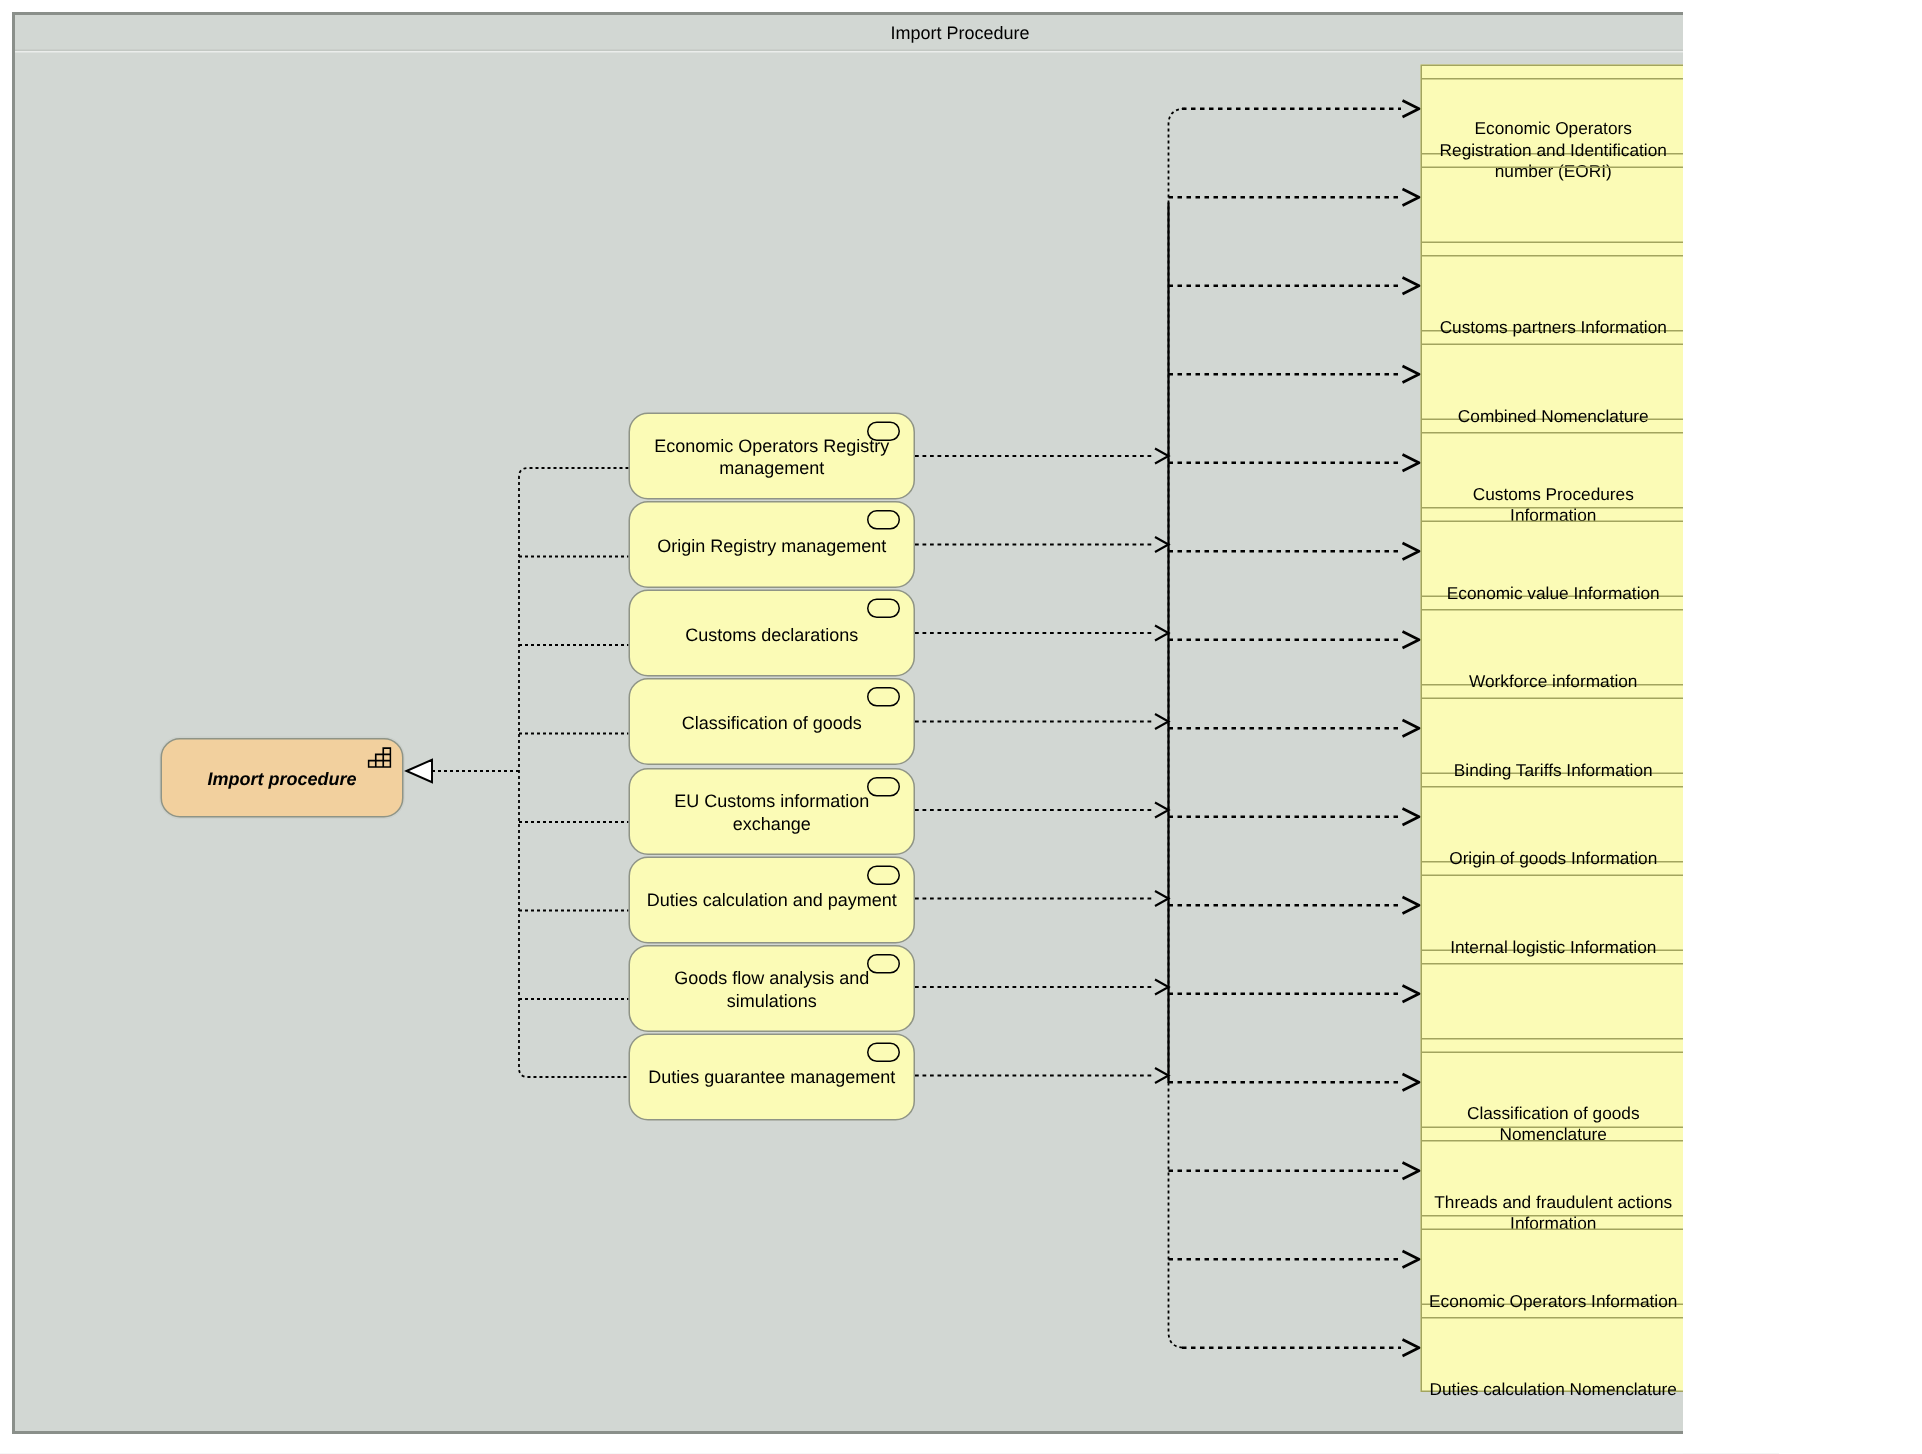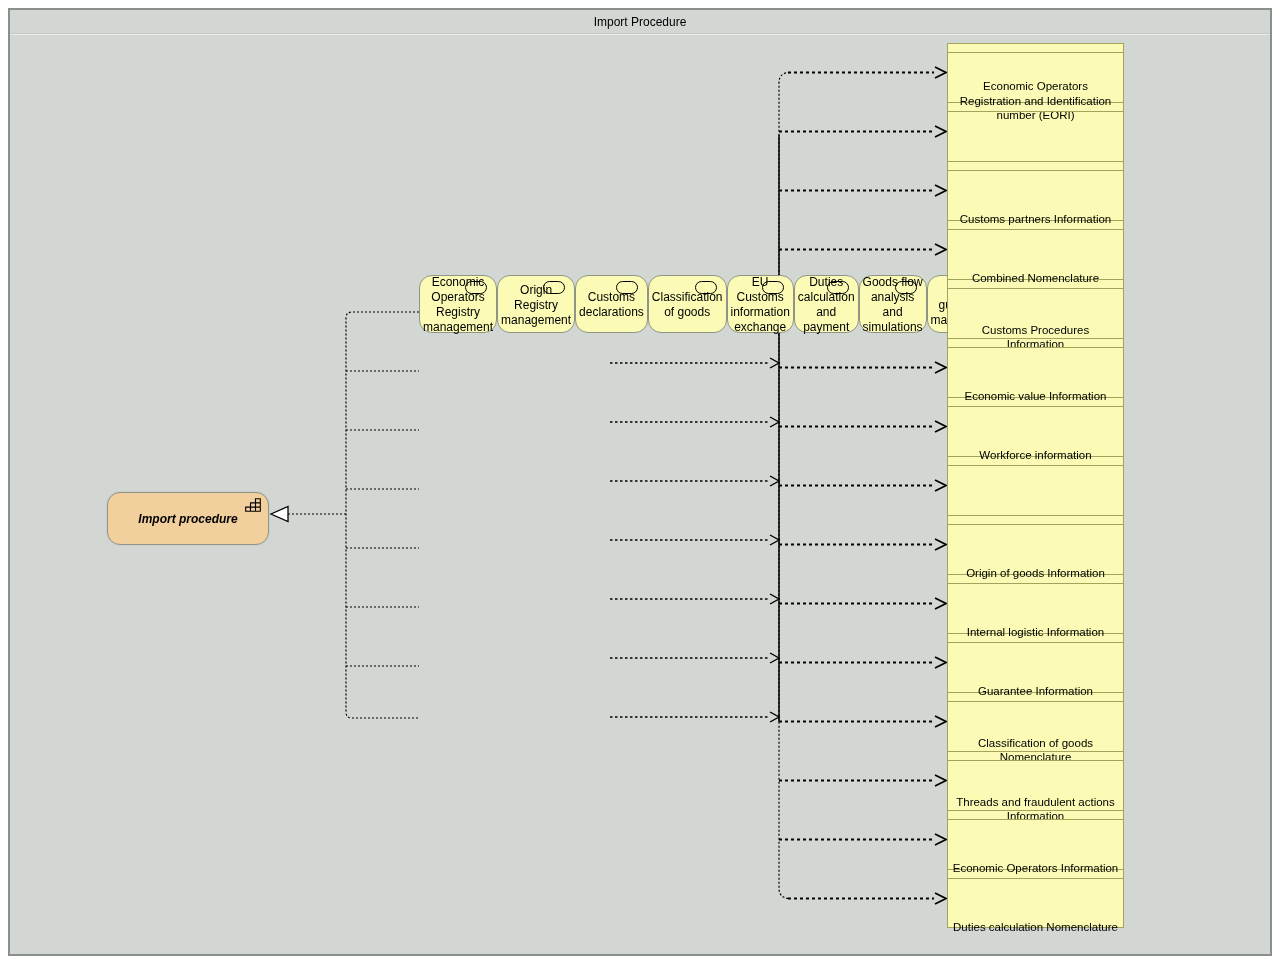--- a/index.html
+++ b/index.html
@@ -5,41 +5,41 @@
   :root{
     --canvas:#d2d7d3; --frame-border:#8a8f8a; --title-line:#c3c8c3;
     --service-fill:#fbfbb6; --service-border:#8f9486;
     --object-fill:#fbfbb6; --object-border:#a2a45e;
     --process-fill:#f2d09e; --process-border:#8f9486;
     --connector:#000000;
   }
   *{margin:0;padding:0;box-sizing:border-box;}
   html,body{background:#ffffff;}
   body{font-family:"Liberation Sans","DejaVu Sans",sans-serif;color:#000;}
-  .page{position:relative;width:1281px;height:969px;background:#fff;overflow:hidden;}
+  .page{position:relative;width:1122px;height:969px;background:#fff;overflow:hidden;}
   .frame{position:absolute;left:8px;top:8px;width:1264px;height:948px;
          background:var(--canvas);border:2px solid var(--frame-border);}
   .title-band{position:absolute;left:0;top:0;width:100%;height:24px;
               border-bottom:1px solid var(--title-line);
               box-shadow:0 1px 0 rgba(255,255,255,.55);
               display:flex;align-items:center;justify-content:center;}
   .title-band span{font-size:12px;}
   svg.wires{position:absolute;left:0;top:0;width:1281px;height:969px;pointer-events:none;}
 
   
   .process{position:absolute;left:107px;top:492px;width:162px;height:53px;
            background:var(--process-fill);border:1px solid var(--process-border);
            border-radius:13px;display:flex;align-items:center;justify-content:center;
            box-shadow:0 0 0 1px rgba(0,0,0,0.03);}
   .process .lbl{font-size:12px;font-weight:bold;font-style:italic;text-align:center;}
   .process .corner-icon{position:absolute;top:5px;right:7px;width:16px;height:14px;}
 
   
   .services{position:absolute;left:419px;top:275px;width:191px;height:472px;
-            display:flex;justify-content:space-between;}
+            display:flex;flex-direction:column;justify-content:space-between;}
   .svc{position:relative;height:58px;background:var(--service-fill);
        border:1px solid var(--service-border);border-radius:13px;
        display:flex;align-items:center;justify-content:center;padding:2px 3px 0 3px;}
   .svc .lbl{font-size:12px;line-height:15px;text-align:center;}
   .svc .pill{position:absolute;top:5px;right:9px;width:22px;height:13px;
              border:1.4px solid #000;border-radius:7px;background:transparent;}
 
   
   .objects{position:absolute;left:947px;top:43px;width:177px;height:885px;
            background:var(--object-fill);border:1px solid var(--object-border);}
@@ -221,38 +221,38 @@
         </div>
       </div>
       <div class="obj">
         <div class="band"></div>
         <div class="obody">
           <span>Workforce information</span>
         </div>
       </div>
       <div class="obj">
         <div class="band"></div>
+        <div class="obody">
+          <span>Binding Tariffs Information</span>
+        </div>
       </div>
       <div class="obj">
         <div class="band"></div>
         <div class="obody">
           <span>Origin of goods Information</span>
         </div>
       </div>
       <div class="obj">
         <div class="band"></div>
         <div class="obody">
           <span>Internal logistic Information</span>
         </div>
       </div>
       <div class="obj">
         <div class="band"></div>
-        <div class="obody">
-          <span>Guarantee Information</span>
-        </div>
       </div>
       <div class="obj">
         <div class="band"></div>
         <div class="obody">
           <span>Classification of goods Nomenclature</span>
         </div>
       </div>
       <div class="obj">
         <div class="band"></div>
         <div class="obody">

